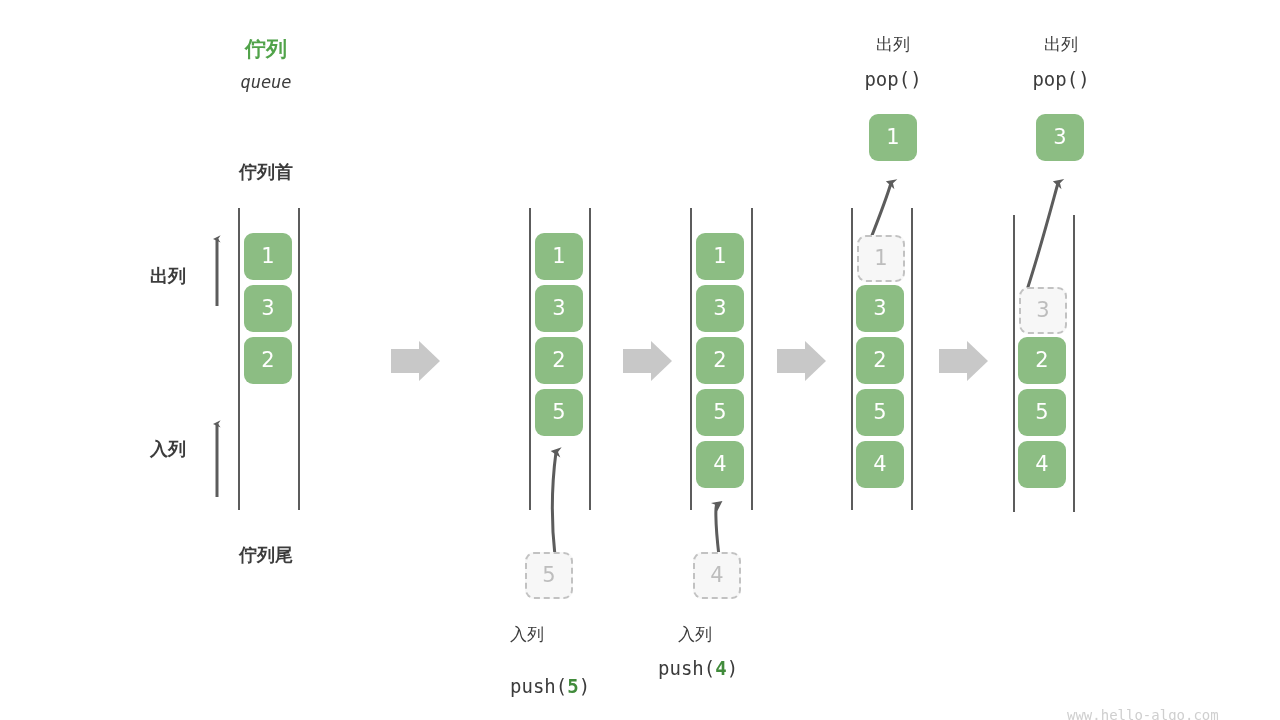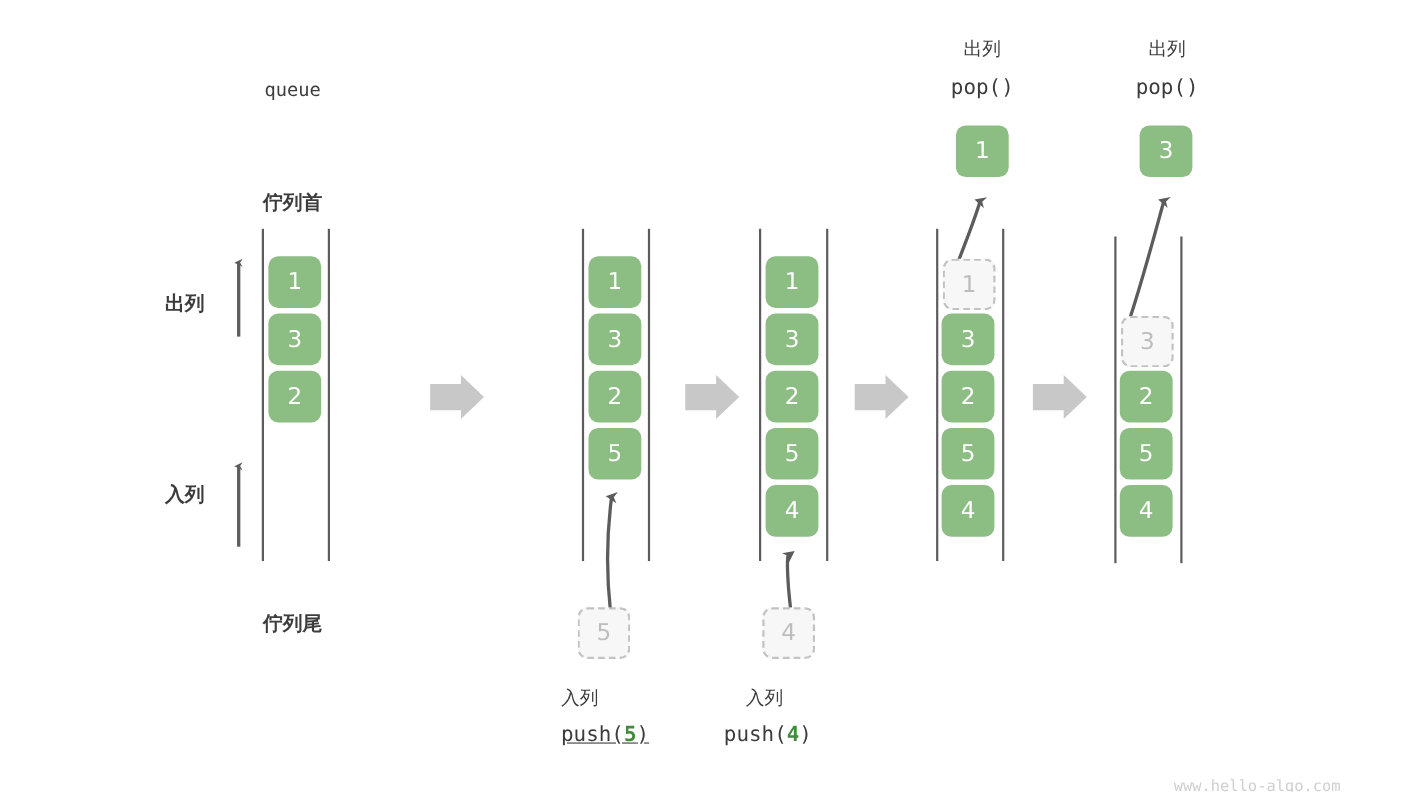--- a/index.html
+++ b/index.html
@@ -56,21 +56,20 @@
     font-weight: bold;
     color: #3c3c3c;
     white-space: nowrap;
   }
   .end-label {
     font-size: 18px;
     font-weight: bold;
     color: #3c3c3c;
     text-align: center;
     white-space: nowrap;
-    margin-top: 12px;
   }
 
   
   .rail {
     position: absolute;
     width: 2px;
     background: #5c5c5c;
   }
 
   
@@ -143,21 +142,22 @@
 
     <path d="M555,556 C551,520 551,490 556,452" stroke="#5c5c5c" stroke-width="3" fill="none" marker-end="url(#curvehead)"></path>
 
     <path d="M719,556 C715,522 715,500 718,504" stroke="#5c5c5c" stroke-width="3" fill="none" marker-end="url(#curvehead)"></path>
 
     <path d="M869,243 C880,215 886,200 891,183" stroke="#5c5c5c" stroke-width="3" fill="none" marker-end="url(#curvehead)"></path>
 
     <path d="M1027,290 C1040,250 1050,212 1058,183" stroke="#5c5c5c" stroke-width="3" fill="none" marker-end="url(#curvehead)"></path>
   </svg>
 
-  <div class="abs title-mono" style="left:196px; top:72px; width:140px;">queue</div>
+  <div class="abs title-cn" style="left:196px; top:35px; width:140px;">佇列</div>
+  <div class="abs title-mono" style="left:196px; top:72px; width:140px;font-style:italic;">queue</div>
 
   <div class="abs end-label" style="left:196px; top:160px; width:140px;">佇列首</div>
   <div class="abs end-label" style="left:196px; top:543px; width:140px;font-family:Liberation Mono, monospace;">佇列尾</div>
 
   <div class="abs side-label" style="left:150px; top:264px;">出列</div>
   <div class="abs side-label" style="left:150px; top:437px;">入列</div>
 
   <div class="rail" style="left:238px; top:208px; height:302px;"></div>
   <div class="rail" style="left:298px; top:208px; height:302px;"></div>
 
@@ -169,21 +169,21 @@
   <div class="rail" style="left:589px; top:208px; height:302px;"></div>
 
   <div class="cell abs" style="left:535px; top:233px;">1</div>
   <div class="cell abs" style="left:535px; top:285px;">3</div>
   <div class="cell abs" style="left:535px; top:337px;">2</div>
   <div class="cell abs" style="left:535px; top:389px;">5</div>
 
   <div class="cell ghost abs" style="left:525px; top:552px;">5</div>
 
   <div class="abs op-cn" style="left:467px; top:623px; width:160px; text-align:left; padding-left:43px;">入列</div>
-  <div class="abs op-mono" style="left:510px; top:657px; white-space:nowrap;text-decoration:underline;"><span>push(</span><span class="hl">5</span><span>)</span></div>
+  <div class="abs op-mono" style="left:510px; top:675px; white-space:nowrap;"><span>push(</span><span class="hl">5</span><span>)</span></div>
 
   <div class="rail" style="left:690px; top:208px; height:302px;"></div>
   <div class="rail" style="left:751px; top:208px; height:302px;"></div>
 
   <div class="cell abs" style="left:696px; top:233px;">1</div>
   <div class="cell abs" style="left:696px; top:285px;">3</div>
   <div class="cell abs" style="left:696px; top:337px;">2</div>
   <div class="cell abs" style="left:696px; top:389px;">5</div>
   <div class="cell abs" style="left:696px; top:441px;">4</div>
 

